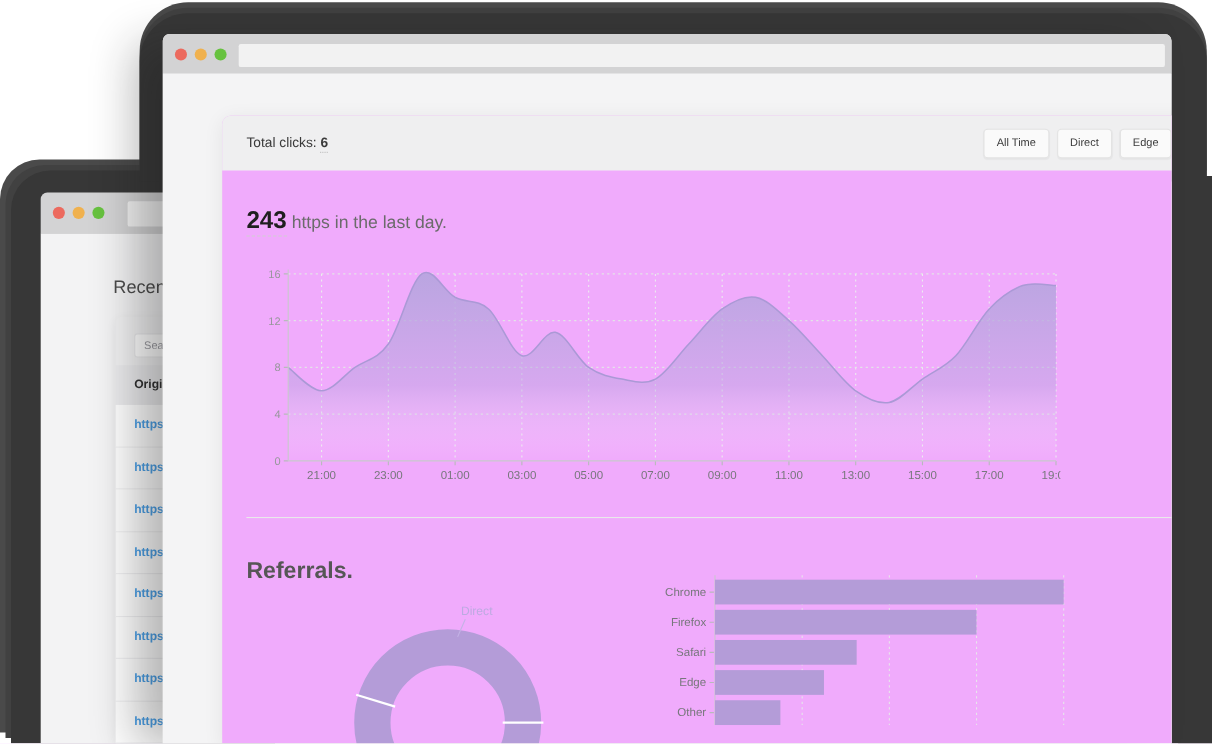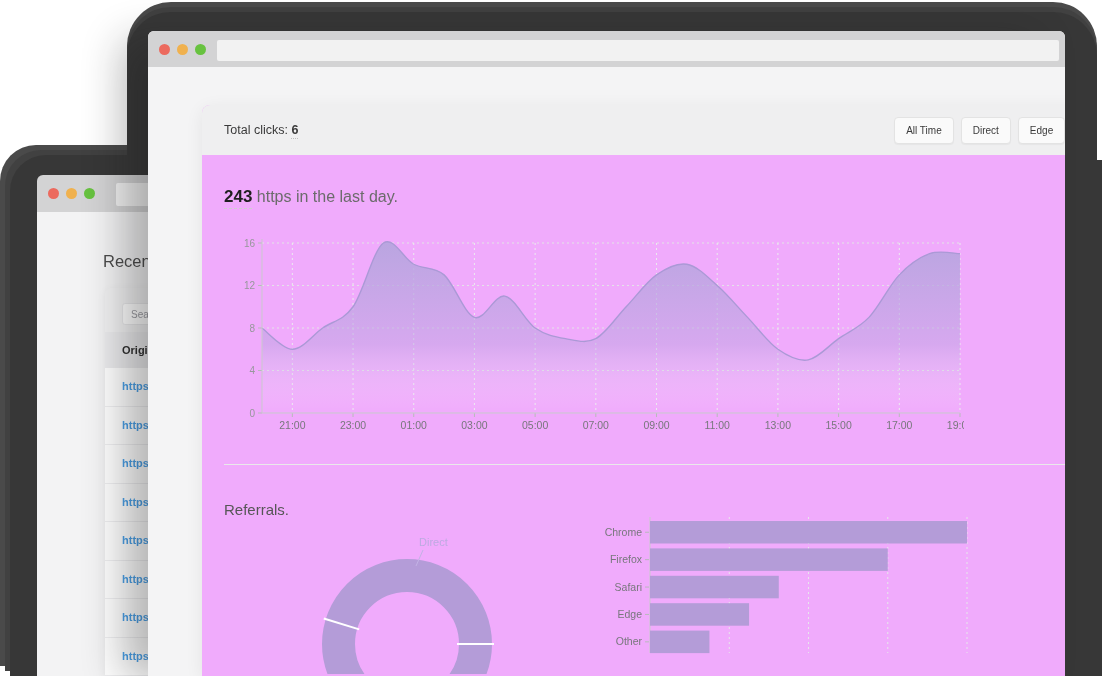--- a/index.html
+++ b/index.html
@@ -39,27 +39,27 @@
   .fw-card-header{height:50px;background:#efeff0;border-radius:8px 8px 0 0;display:flex;
                   align-items:center;justify-content:space-between;padding:0 22px;}
   .fw-total{font-size:12.5px;color:#3a3a3a;}
   .fw-total b{border-bottom:1px dotted #bdbdbd;padding-bottom:1px;}
   .fw-filters{display:flex;gap:7px;}
   .fbtn{font-family:inherit;font-size:10px;color:#3a3a3a;background:#fafafa;border:1px solid #e3e3e3;
         border-radius:4px;padding:7px 11px;box-shadow:0 1px 1px rgba(0,0,0,.04);cursor:pointer;}
   .fbtn.active{background:#fff;border-color:#e8e8e8;}
   .fw-card-body{padding:32px 22px 0;}
   .fw-headline{font-size:16px;color:#6b6b6b;}
-  .fw-headline b{font-size:17px;color:#1f1f1f;border-bottom:1px dashed #cfcfcf;padding-bottom:2px;}
+  .fw-headline b{font-size:22px;color:#1f1f1f;border-bottom:1px dashed #cfcfcf;padding-bottom:2px;}
   #area-chart{display:block;margin-top:28px;}
   .fw-divider{border-top:1px solid #e9e9ea;margin-top:33px;}
   .fw-sections{display:flex;margin-top:36px;}
   .fw-col-left{width:373px;}
   .fw-col-right{flex:1;}
-  .fw-section-title{font-size:15px;color:#565656;}
+  .fw-section-title{font-size:21px;color:#565656;font-weight:bold;}
   #donut-chart{display:block;margin-top:14px;margin-left:63px;}
   #hbar-chart{display:block;margin-top:12px;}
   svg text{font-family:"Liberation Sans",sans-serif;}
 </style>
 </head>
 <body>
 
 <div id="stage">
 
   <div class="bw-frame">

